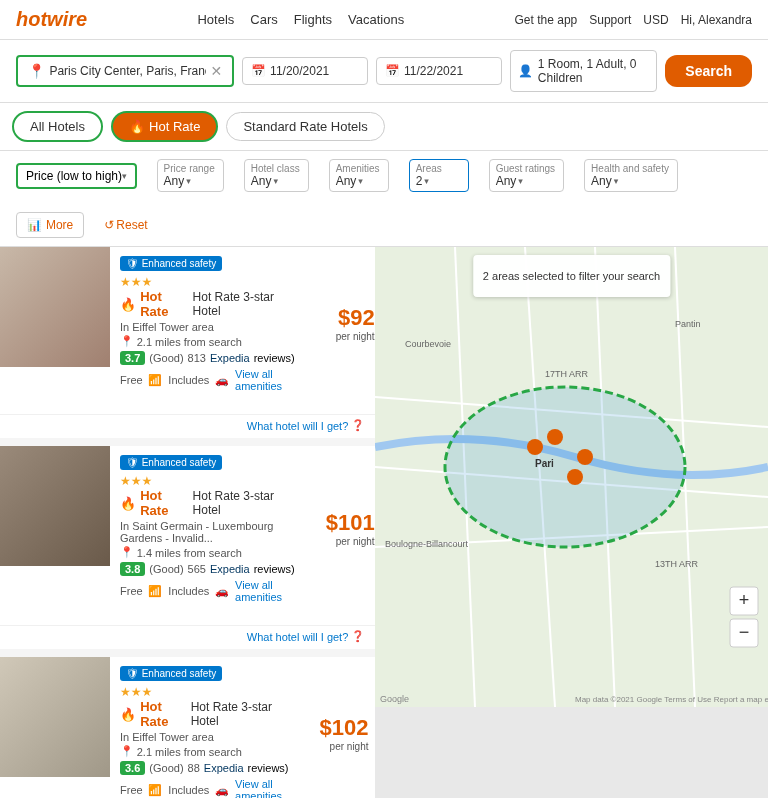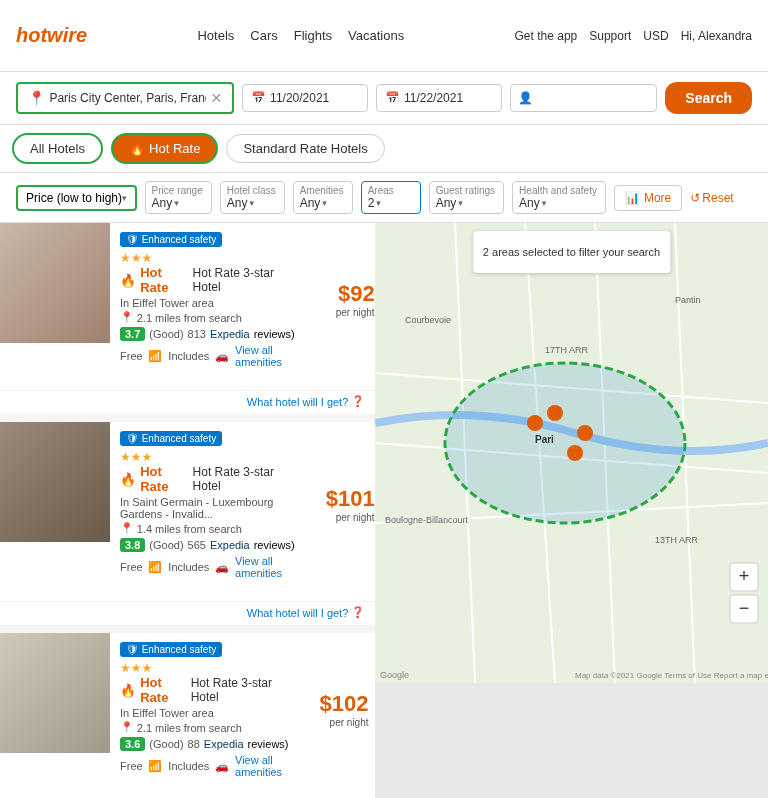--- a/index.html
+++ b/index.html
@@ -1,19 +1,19 @@
 <!DOCTYPE html>
 <html><head>
   <meta charset="utf-8">
   <style>
     * { box-sizing: border-box; margin: 0; padding: 0; }
     body { font-family: Arial, sans-serif; font-size: 13px; background: #f5f5f5; width: 768px; }
 
     
-    .header { background: #fff; border-bottom: 1px solid #ddd; padding: 24px 16px; display: flex; align-items: center; justify-content: space-between; }
+    .header { background: #fff; border-bottom: 1px solid #ddd; padding: 8px 16px; display: flex; align-items: center; justify-content: space-between; }
     .logo { color: #e05c00; font-weight: bold; font-size: 20px; font-style: italic; }
     .header-nav { display: flex; gap: 16px; font-size: 13px; color: #333; }
     .header-nav span { cursor: pointer; }
     .header-right { display: flex; align-items: center; gap: 12px; font-size: 12px; color: #333; }
 
     
     .search-bar { background: #fff; padding: 10px 16px; display: flex; align-items: center; gap: 8px; border-bottom: 1px solid #ddd; }
     .search-field { display: flex; align-items: center; border: 2px solid #28a745; border-radius: 4px; padding: 6px 10px; background: #fff; flex: 1.8; }
     .search-field input { border: none; outline: none; font-size: 13px; width: 100%; }
     .date-field { display: flex; align-items: center; border: 1px solid #ccc; border-radius: 4px; padding: 6px 8px; background: #fff; flex: 1; font-size: 12px; color: #333; }
@@ -25,21 +25,21 @@
     .clear-btn { color: #999; font-size: 14px; cursor: pointer; margin-left: 4px; }
 
     
     .tabs { background: #fff; padding: 8px 12px; display: flex; align-items: center; gap: 8px; border-bottom: 1px solid #ddd; }
     .tab { padding: 6px 16px; border-radius: 20px; cursor: pointer; font-size: 13px; border: 1px solid #ccc; color: #333; background: #fff; }
     .tab.active { background: #e05c00; color: #fff; border: 2px solid #e05c00; display: flex; align-items: center; gap: 4px; }
     .tab.active .flame { color: #fff; }
     .tab-outline { border: 2px solid #28a745 !important; }
 
     
-    .filters { background: #fff; padding: 8px 16px; display: flex; align-items: center; gap: 8px; border-bottom: 1px solid #ddd; flex-wrap: wrap; }
+    .filters { background: #fff; padding: 8px 16px; display: flex; align-items: center; gap: 20px; border-bottom: 1px solid #ddd; flex-wrap: wrap; }
     .filter-sort { display: flex; align-items: center; border: 2px solid #28a745; border-radius: 4px; padding: 4px 8px; cursor: pointer; font-size: 12px; background: #fff; }
     .more-btn { background: #fff; border: 1px solid #ccc; border-radius: 4px; padding: 5px 10px; font-size: 12px; cursor: pointer; display: flex; align-items: center; gap: 4px; color: #e05c00; }
     .reset-btn { background: none; border: none; color: #e05c00; font-size: 12px; cursor: pointer; display: flex; align-items: center; gap: 2px; }
 
     
     .main { display: flex; }
     .results { width: 375px; background: #f5f5f5; overflow-y: auto; }
     .map-pane { flex: 1; background: #e8e8e8; position: relative; min-height: 460px; }
 
     
@@ -109,20 +109,21 @@
   <div class="date-field">
     <span class="icon-cal">📅</span>
     <span>11/20/2021</span>
   </div>
   <div class="date-field">
     <span class="icon-cal">📅</span>
     <span>11/22/2021</span>
   </div>
   <div class="guests-field">
     <span class="icon-person">👤</span>
+    <span>1 Room, 1 Adult, 0 Children</span>
   </div>
   <button class="search-btn">Search</button>
 </div>
 
 <div class="tabs">
   <div class="tab tab-outline">
     <span>All Hotels</span>
   </div>
   <div class="tab active" style="border: 2px solid #28a745;">
     <span class="flame">🔥</span>

